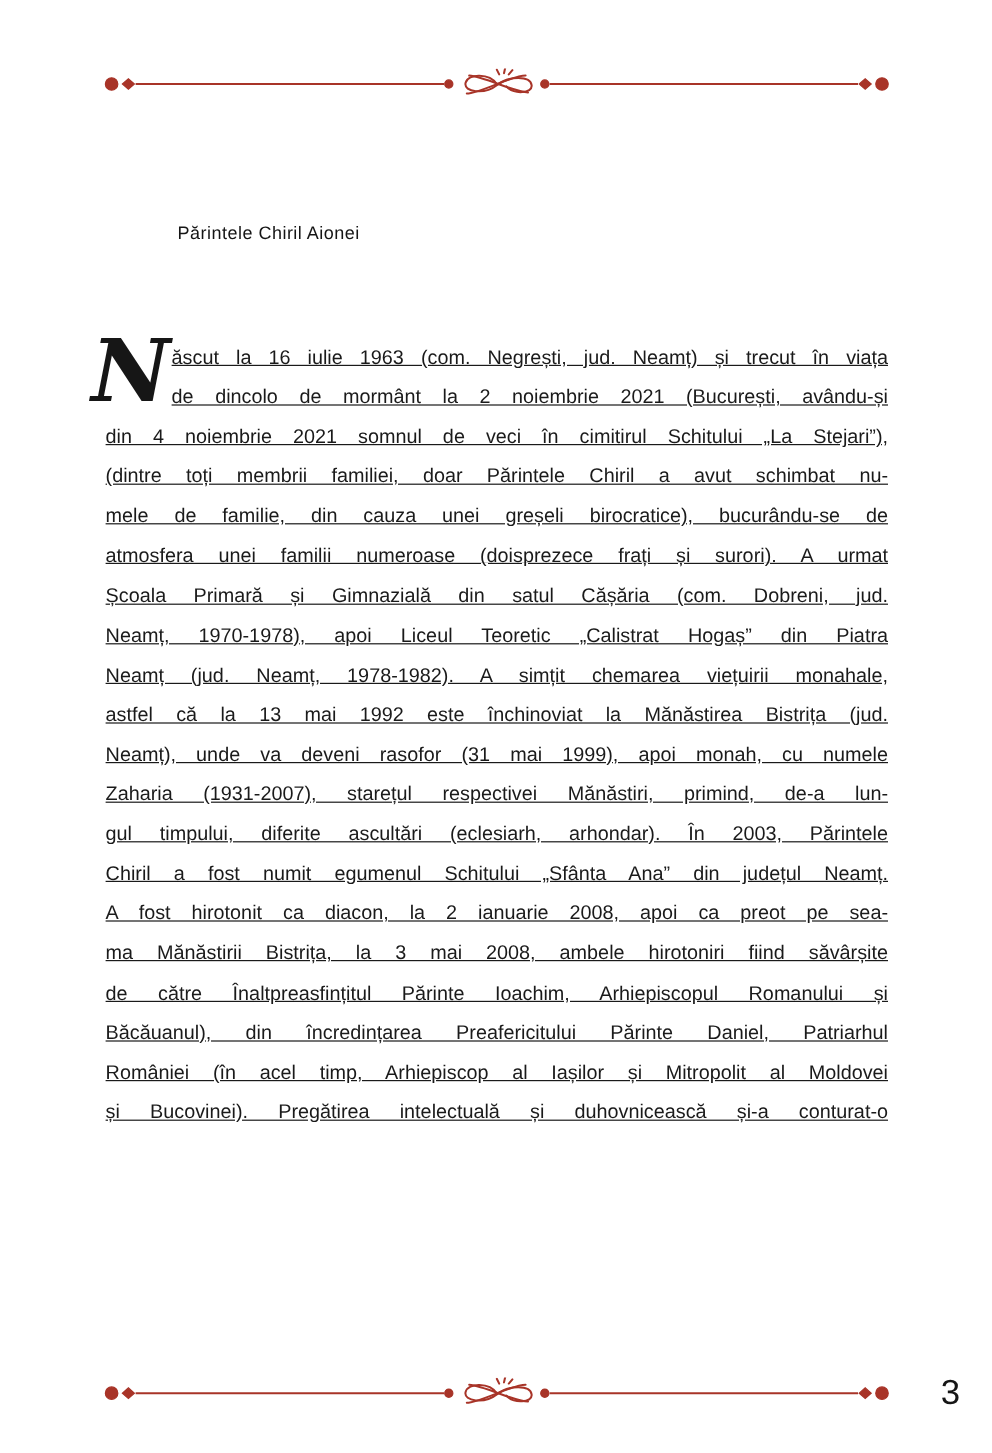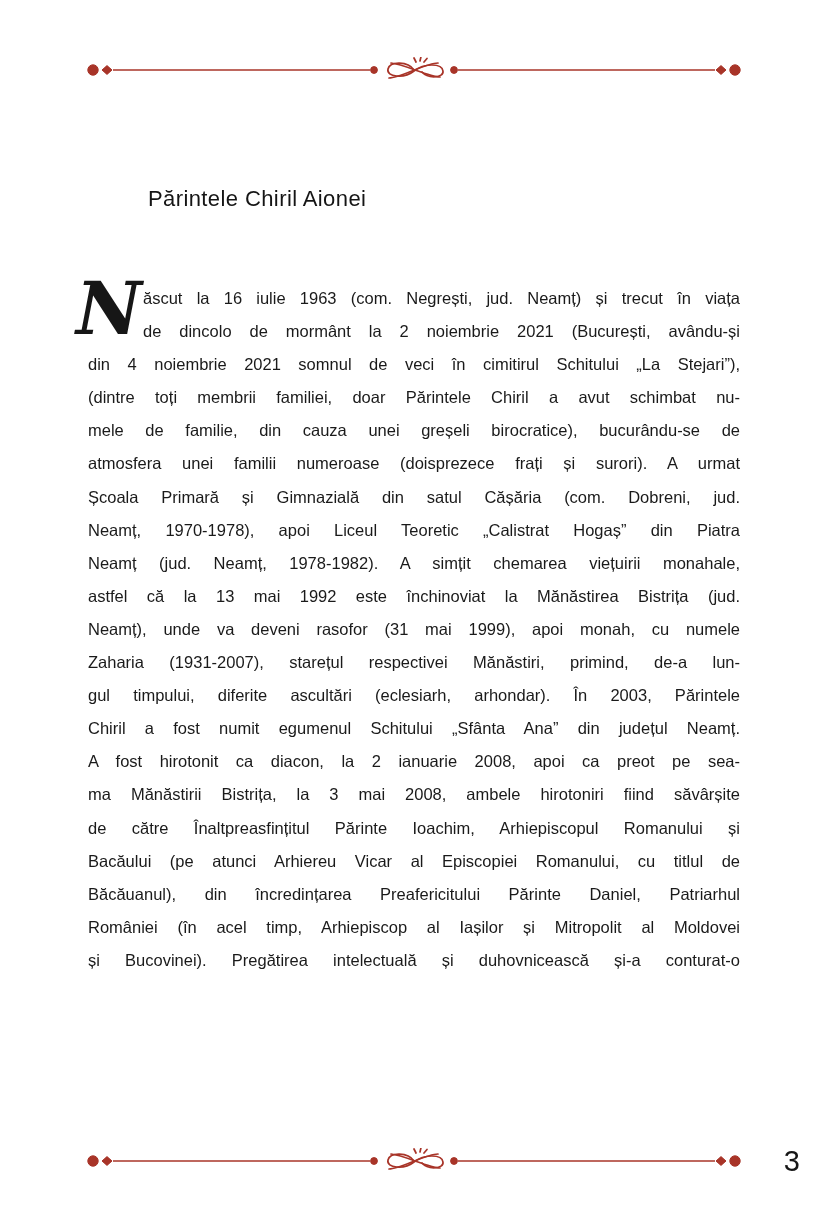--- a/index.html
+++ b/index.html
@@ -17,35 +17,36 @@
     position: absolute; left: 0; width: 100%;
     display: flex; justify-content: center;
     color: var(--accent, #a83428);
   }
   .divider.top { top: 57px; }
   .divider.bottom { top: 1148px; }
 
   
   .title {
     position: absolute; top: 186px; left: 148px;
-    font-size: 22px; font-weight: normal; letter-spacing: 0.4px;
+    font-size: 15px; font-weight: normal; letter-spacing: 0.4px;
     color: #151515;
   }
 
   
   .paragraph {
     position: absolute; top: 282px; left: 88px; width: 652px;
     font-size: 16.5px; color: #1a1a1a;
   }
   .line {
     text-align: justify;
     text-align-last: justify;
     line-height: 33.1px;
     white-space: normal;
     word-spacing: 1px;
+    text-decoration: underline;
   }
   .line.indent { margin-left: 55px; }
   .dropcap {
     position: absolute; top: -4px; left: -12px;
     width: 58px; height: 64px;
     font-family: "DejaVu Serif", serif;
     font-weight: bold; font-style: italic;
     font-size: 72px; line-height: 62px;
     color: #161616;
   }
@@ -99,21 +100,20 @@
         <div class="line">Neamț, 1970-1978), apoi Liceul Teoretic „Calistrat Hogaș” din Piatra</div>
         <div class="line">Neamț (jud. Neamț, 1978-1982). A simțit chemarea viețuirii monahale,</div>
         <div class="line">astfel că la 13 mai 1992 este închinoviat la Mănăstirea Bistrița (jud.</div>
         <div class="line">Neamț), unde va deveni rasofor (31 mai 1999), apoi monah, cu numele</div>
         <div class="line">Zaharia (1931-2007), starețul respectivei Mănăstiri, primind, de-a lun-</div>
         <div class="line">gul timpului, diferite ascultări (eclesiarh, arhondar). În 2003, Părintele</div>
         <div class="line">Chiril a fost numit egumenul Schitului „Sfânta Ana” din județul Neamț.</div>
         <div class="line">A fost hirotonit ca diacon, la 2 ianuarie 2008, apoi ca preot pe sea-</div>
         <div class="line">ma Mănăstirii Bistrița, la 3 mai 2008, ambele hirotoniri fiind săvârșite</div>
         <div class="line">de către Înaltpreasfințitul Părinte Ioachim, Arhiepiscopul Romanului și</div>
-        <div class="line">Bacăului (pe atunci Arhiereu Vicar al Episcopiei Romanului, cu titlul de</div>
         <div class="line">Băcăuanul), din încredințarea Preafericitului Părinte Daniel, Patriarhul</div>
         <div class="line">României (în acel timp, Arhiepiscop al Iașilor și Mitropolit al Moldovei</div>
         <div class="line">și Bucovinei). Pregătirea intelectuală și duhovnicească și-a conturat-o</div>
       </div>
   </div>
 
   <div class="divider bottom">
     <svg width="656" height="26" viewBox="0 0 656 26" aria-hidden="true">
       <g fill="currentColor" stroke="currentColor">
         <circle cx="7" cy="13" r="5.2"></circle>

